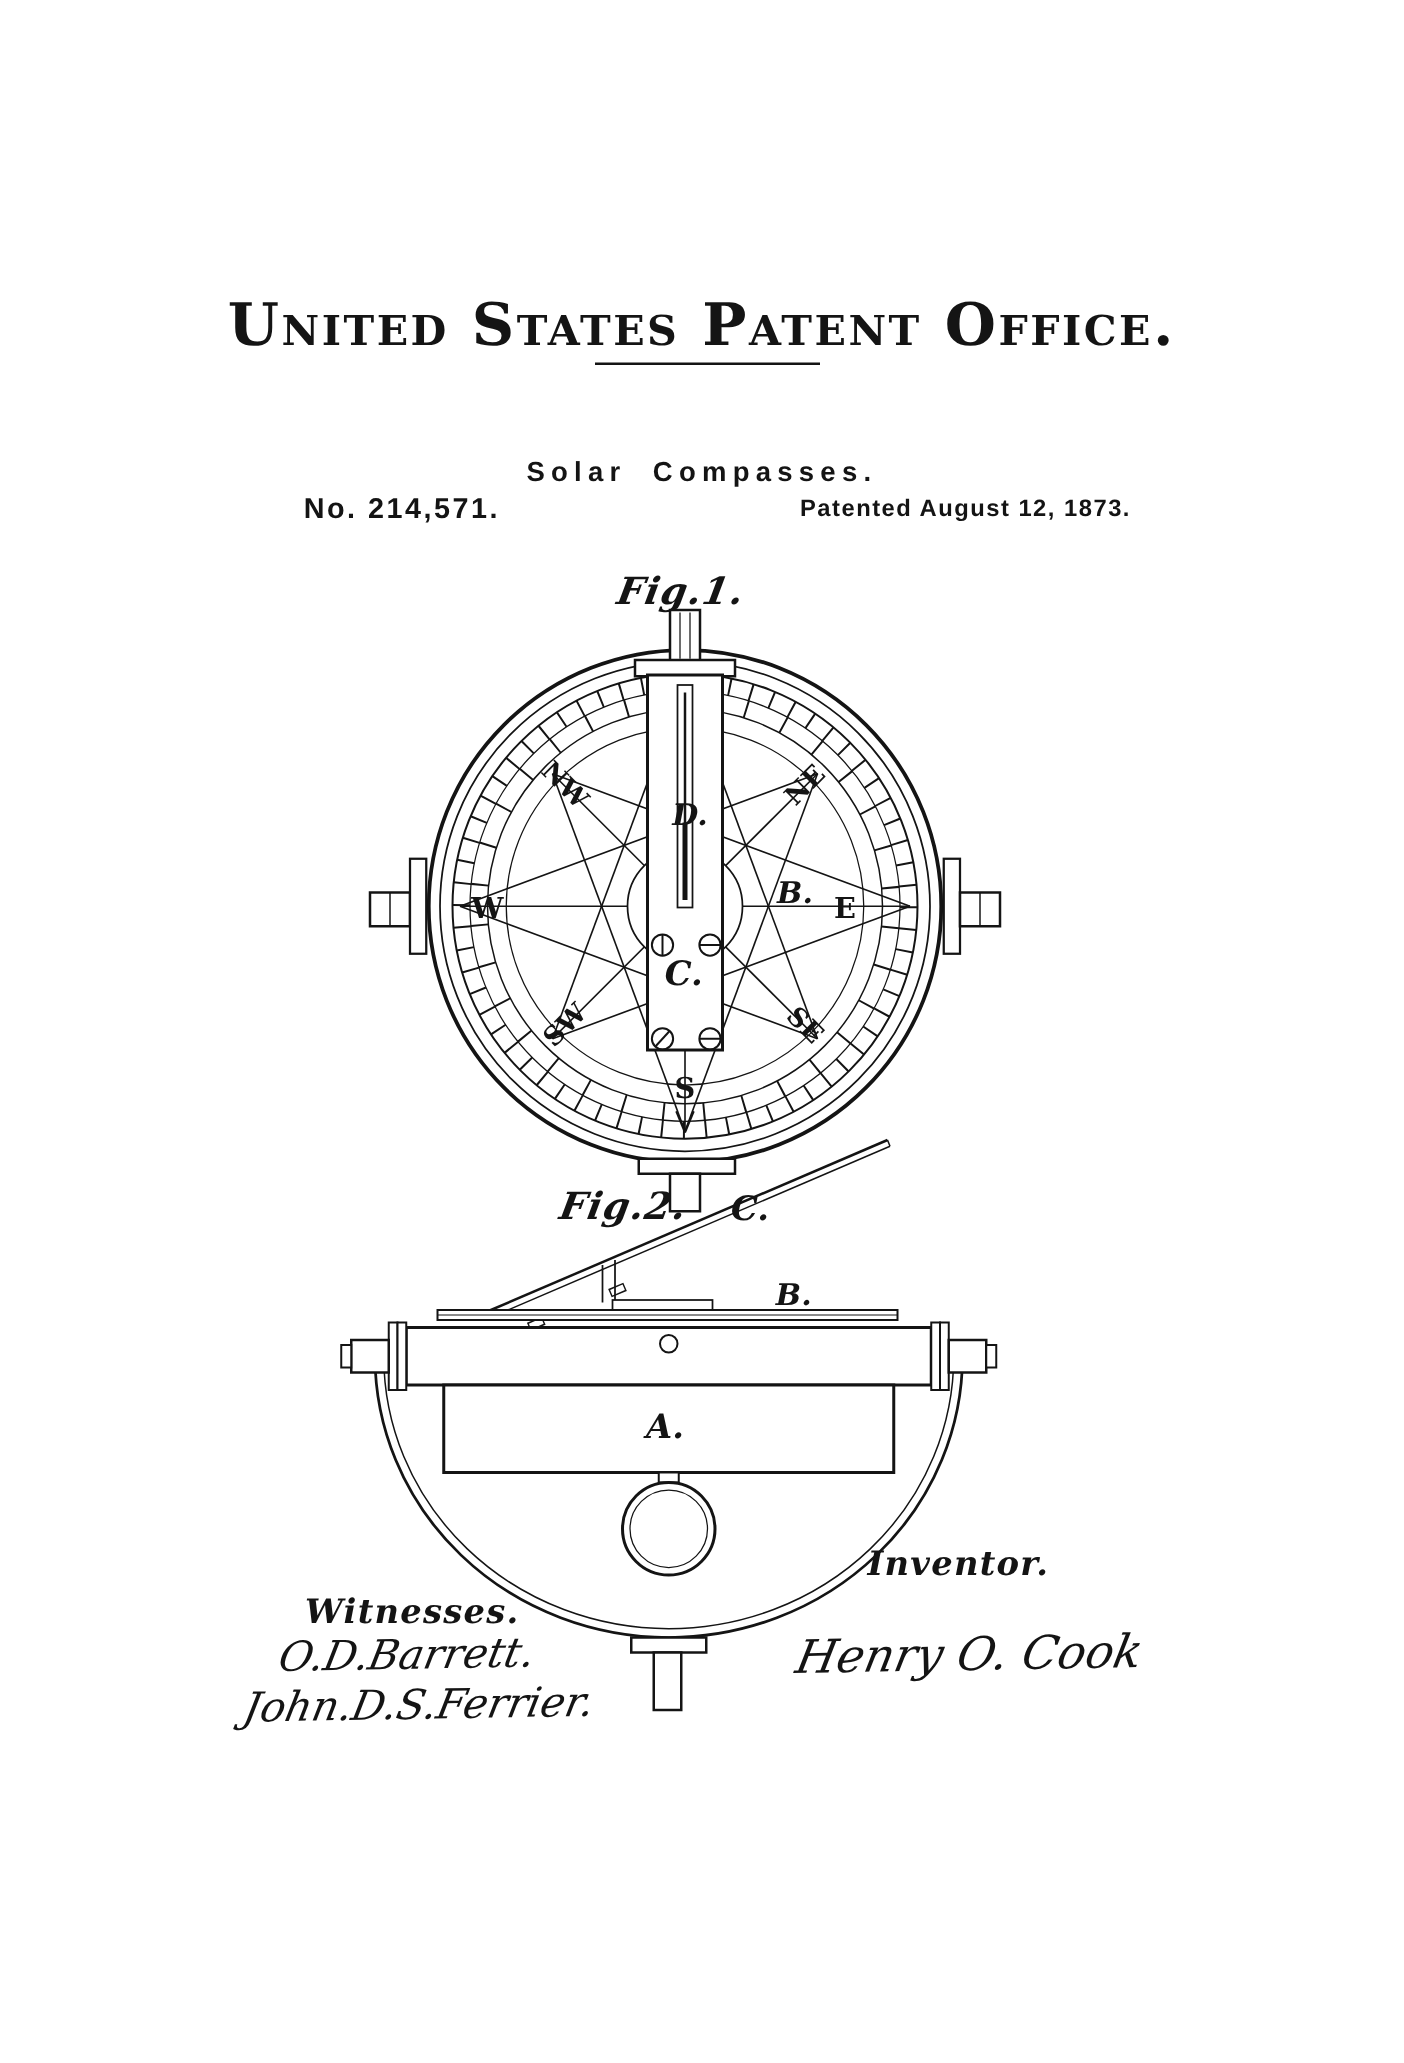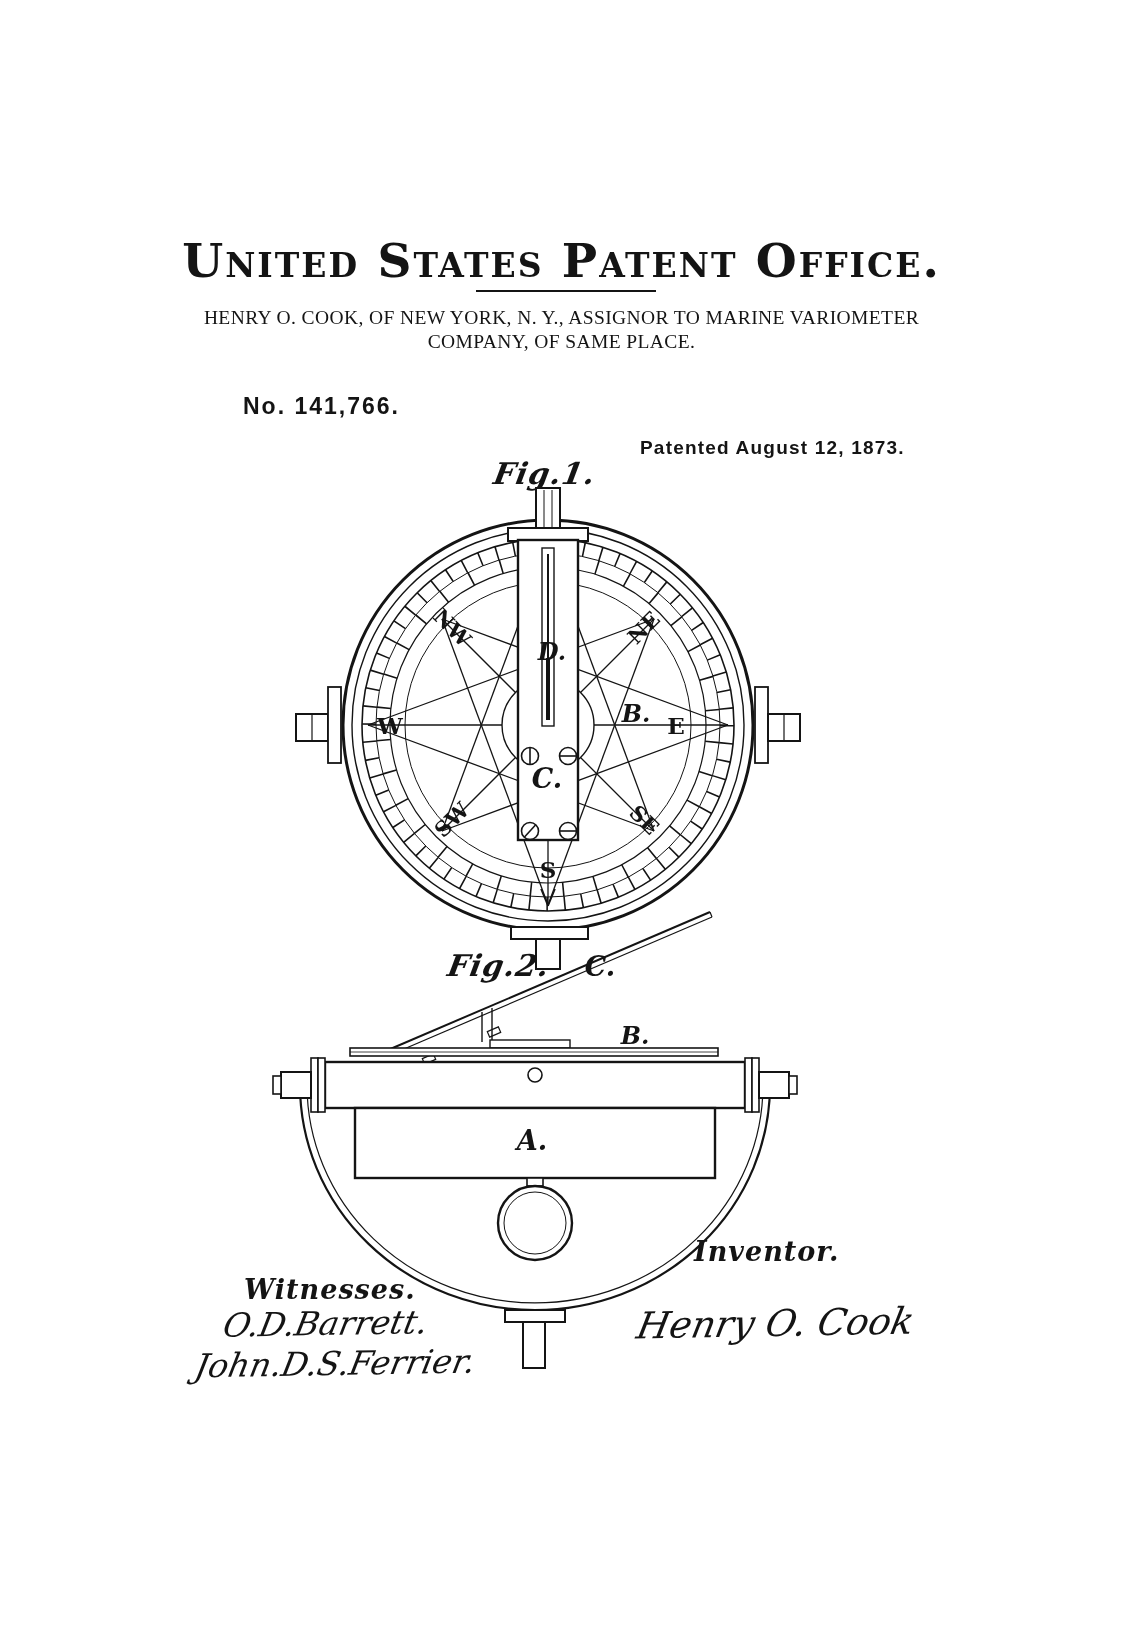--- a/index.html
+++ b/index.html
@@ -23,21 +23,21 @@
     top:365px;left:0;width:100%;text-align:center;
     font:700 22px "Liberation Sans",sans-serif;
     letter-spacing:5px;word-spacing:10px;
   }
   .patnum{
     top:393px;left:243px;
     font:700 23px "Liberation Sans",sans-serif;letter-spacing:2px;
   }
   .patdate{
     top:397px;left:640px;
-    font:700 19px "Liberation Sans",sans-serif;letter-spacing:1.2px;margin-top:40px;
+    font:700 19px "Liberation Sans",sans-serif;letter-spacing:1.2px;
   }
   .figlabel{
     font:italic 700 30px "DejaVu Serif",serif;
     transform:skewX(-10deg);letter-spacing:1px;
   }
   .fig1label{top:456px;left:494px;}
   .fig2label{top:948px;left:448px;}
   .sighead{font:italic 700 27px "DejaVu Serif",serif;letter-spacing:1px;}
   .sigline{font:italic 400 33px "DejaVu Serif",serif;transform:skewX(-12deg) rotate(-1deg);white-space:nowrap;}
   .witnesses-h{top:1274px;left:228px;margin-left:16px;}
@@ -52,25 +52,22 @@
   .plabel{font:italic 700 24px "DejaVu Serif",serif;}
   .plabel-big{font:italic 700 27px "DejaVu Serif",serif;}
 </style>
 </head>
 <body>
 
 <div class="page">
 
   <h1 class="abs office">United States Patent Office.</h1>
   <div class="abs rule"></div>
-  <div class="abs grantee">
-    <div>HENRY O. COOK, OF NEW YORK, N. Y., ASSIGNOR TO MARINE VARIOMETER</div>
-    <div>COMPANY, OF SAME PLACE.</div>
-  </div>
-  <div class="abs patnum">No. 141,766.</div>
+  <div class="abs invention">Solar Compasses.</div>
+  <div class="abs patnum">No. 214,571.</div>
   <div class="abs patdate">Patented August 12, 1873.</div>
 
   <div class="abs figlabel fig1label">Fig.1.</div>
 
   <svg class="abs" style="left:288px;top:462px" width="520" height="515">
     <g stroke="#141414" fill="none" stroke-linecap="butt">
 
       <g>
         <circle cx="260" cy="263" r="205" stroke-width="3"></circle>
         <circle cx="260" cy="263" r="196" stroke-width="1.4"></circle>

